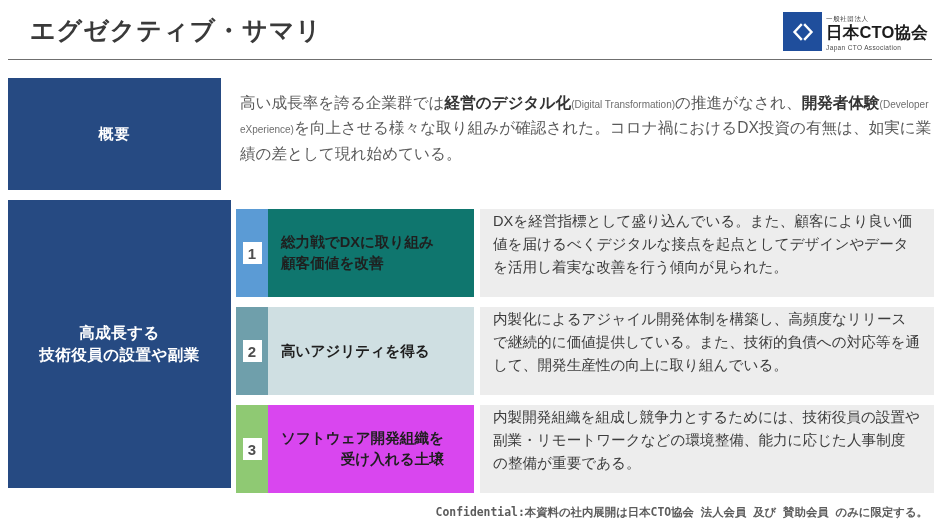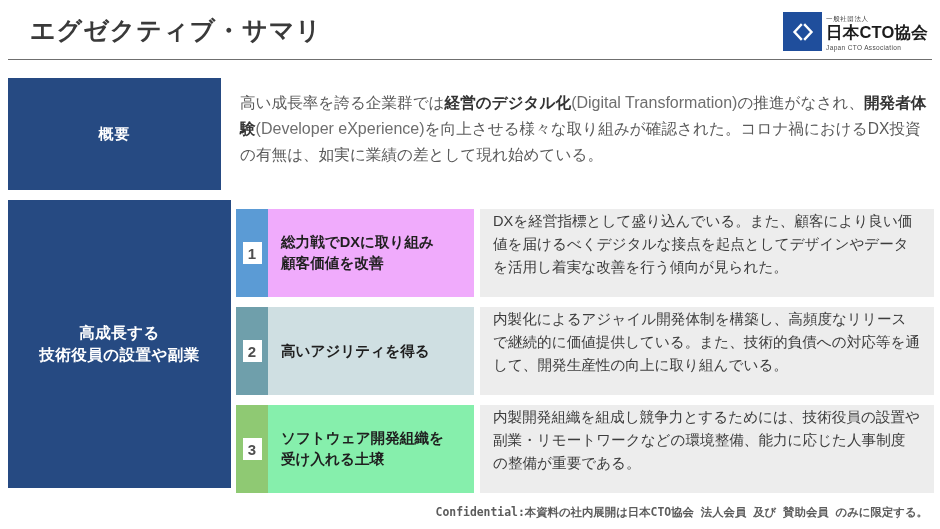--- a/index.html
+++ b/index.html
@@ -129,21 +129,21 @@
     width: 694px;
     font-size: 15.6px;
     line-height: 1.62;
     color: #5a5a5a;
   }
   .overview-text b {
     color: #333333;
     font-weight: bold;
   }
   .overview-text .en {
-    font-size: 16px;
+    font-size: 10px;
     color: #6e6e6e;
     font-weight: normal;
   }
 
   
   .row {
     position: absolute;
     left: 236px;
     width: 698px;
     height: 88px;
@@ -251,21 +251,21 @@
     <div>
       <div>高成長する</div>
       <div>技術役員の設置や副業</div>
     </div>
   </div>
 
   <div class="row row-1">
     <div class="row-accent" style="background: rgb(91, 155, 213);">
       <div class="row-num">1</div>
     </div>
-    <div class="row-title" style="background: #f0abfc;">
+    <div class="row-title" style="background: #0f766e;">
       <div>
         <div>総力戦でDXに取り組み</div>
         <div>顧客価値を改善</div>
       </div>
     </div>
     <div class="row-gap"></div>
     <div class="row-body">DXを経営指標として盛り込んでいる。また、顧客により良い価値を届けるべくデジタルな接点を起点としてデザインやデータを活用し着実な改善を行う傾向が見られた。</div>
   </div>
 
   <div class="row row-2">
@@ -278,21 +278,21 @@
       </div>
     </div>
     <div class="row-gap"></div>
     <div class="row-body">内製化によるアジャイル開発体制を構築し、高頻度なリリースで継続的に価値提供している。また、技術的負債への対応等を通して、開発生産性の向上に取り組んでいる。</div>
   </div>
 
   <div class="row row-3">
     <div class="row-accent" style="background: rgb(143, 201, 115);">
       <div class="row-num">3</div>
     </div>
-    <div class="row-title" style="background: #86efac;">
+    <div class="row-title" style="background: #d946ef; text-align: right;">
       <div>
         <div>ソフトウェア開発組織を</div>
         <div>受け入れる土壌</div>
       </div>
     </div>
     <div class="row-gap"></div>
     <div class="row-body">内製開発組織を組成し競争力とするためには、技術役員の設置や副業・リモートワークなどの環境整備、能力に応じた人事制度の整備が重要である。</div>
   </div>
 
   <div class="footer">Confidential:本資料の社内展開は日本CTO協会 法人会員 及び 賛助会員 のみに限定する。</div>

